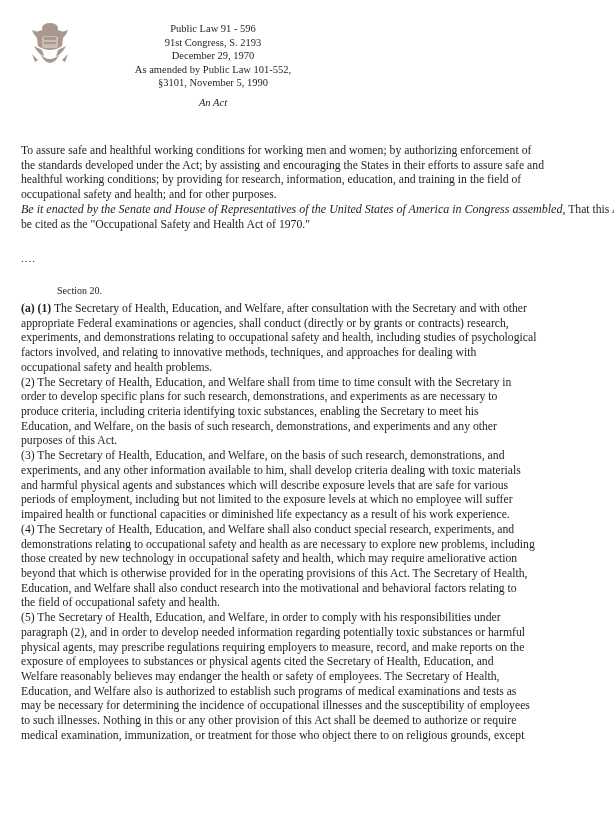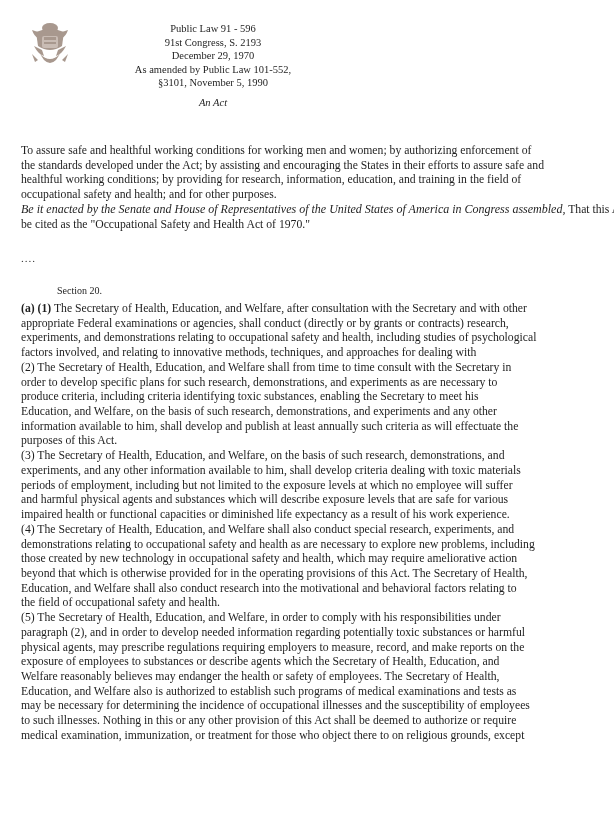--- a/index.html
+++ b/index.html
@@ -78,43 +78,43 @@
 
 <div class="ellipsis">....</div>
 
 <div class="section-title">Section 20.</div>
 
 <div class="section">
   <span class="line"><b class="n">(a)</b> <b class="n">(1)</b><span> The Secretary of Health, Education, and Welfare, after consultation with the Secretary and with other</span></span>
   <span class="line">appropriate Federal examinations or agencies, shall conduct (directly or by grants or contracts) research,</span>
   <span class="line">experiments, and demonstrations relating to occupational safety and health, including studies of psychological</span>
   <span class="line">factors involved, and relating to innovative methods, techniques, and approaches for dealing with</span>
+  <span class="line">occupational safety and health problems.</span>
 
   <span class="line">(2) The Secretary of Health, Education, and Welfare shall from time to time consult with the Secretary in</span>
   <span class="line">order to develop specific plans for such research, demonstrations, and experiments as are necessary to</span>
   <span class="line">produce criteria, including criteria identifying toxic substances, enabling the Secretary to meet his</span>
   <span class="line">Education, and Welfare, on the basis of such research, demonstrations, and experiments and any other</span>
-  <span class="line">information available to him, shall develop and publish at least annually such criteria as will effectuate the</span>
   <span class="line">purposes of this Act.</span>
 
   <span class="line">(3) The Secretary of Health, Education, and Welfare, on the basis of such research, demonstrations, and</span>
   <span class="line">experiments, and any other information available to him, shall develop criteria dealing with toxic materials</span>
+  <span class="line">and harmful physical agents and substances which will describe exposure levels that are safe for various</span>
   <span class="line">periods of employment, including but not limited to the exposure levels at which no employee will suffer</span>
-  <span class="line">and harmful physical agents and substances which will describe exposure levels that are safe for various</span>
   <span class="line">impaired health or functional capacities or diminished life expectancy as a result of his work experience.</span>
 
   <span class="line">(4) The Secretary of Health, Education, and Welfare shall also conduct special research, experiments, and</span>
   <span class="line">demonstrations relating to occupational safety and health as are necessary to explore new problems, including</span>
   <span class="line">those created by new technology in occupational safety and health, which may require ameliorative action</span>
   <span class="line">beyond that which is otherwise provided for in the operating provisions of this Act. The Secretary of Health,</span>
   <span class="line">Education, and Welfare shall also conduct research into the motivational and behavioral factors relating to</span>
   <span class="line">the field of occupational safety and health.</span>
 
   <span class="line">(5) The Secretary of Health, Education, and Welfare, in order to comply with his responsibilities under</span>
   <span class="line">paragraph (2), and in order to develop needed information regarding potentially toxic substances or harmful</span>
   <span class="line">physical agents, may prescribe regulations requiring employers to measure, record, and make reports on the</span>
-  <span class="line">exposure of employees to substances or describe agents which the Secretary of Health, Education, and</span>
+  <span class="line">exposure of employees to substances or physical agents cited the Secretary of Health, Education, and</span>
   <span class="line">Welfare reasonably believes may endanger the health or safety of employees. The Secretary of Health,</span>
   <span class="line">Education, and Welfare also is authorized to establish such programs of medical examinations and tests as</span>
   <span class="line">may be necessary for determining the incidence of occupational illnesses and the susceptibility of employees</span>
   <span class="line">to such illnesses. Nothing in this or any other provision of this Act shall be deemed to authorize or require</span>
   <span class="line">medical examination, immunization, or treatment for those who object there to on religious grounds, except</span>
 </div>
 
 </body></html>

